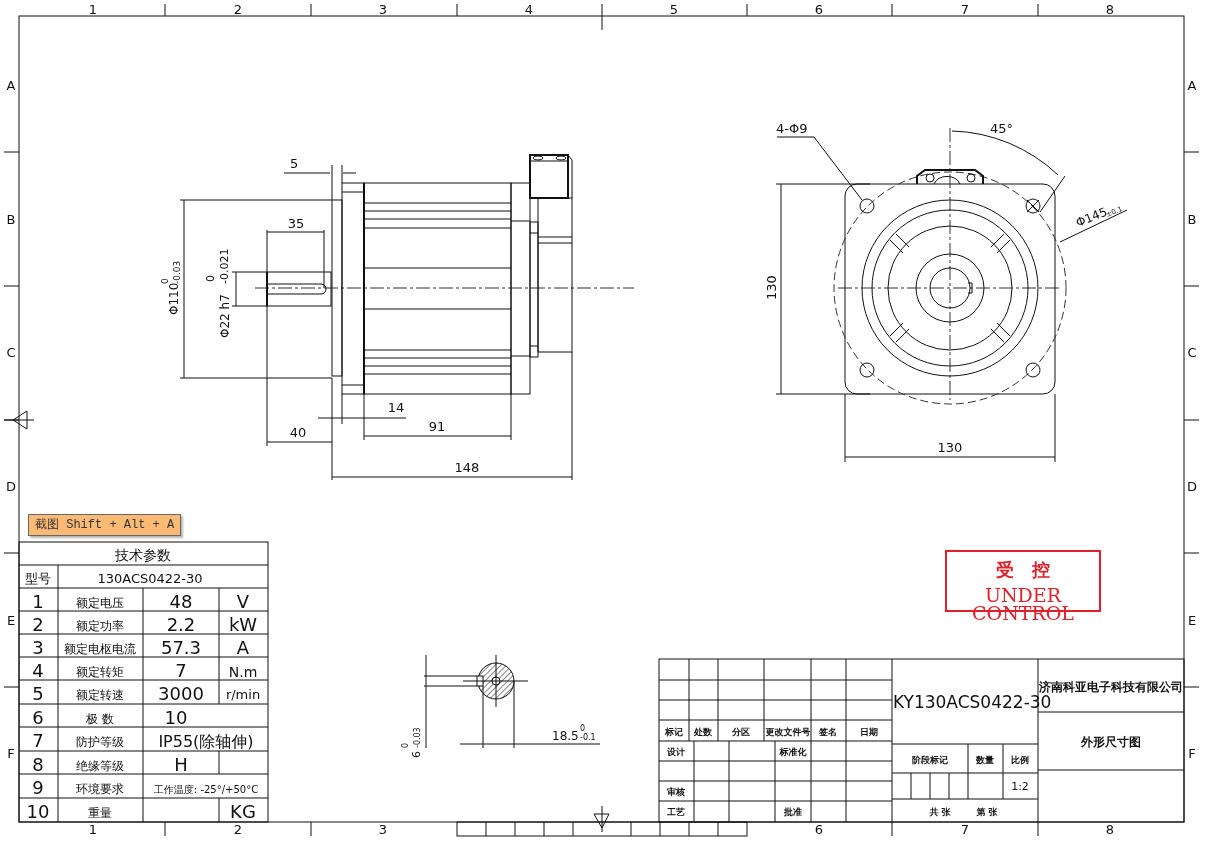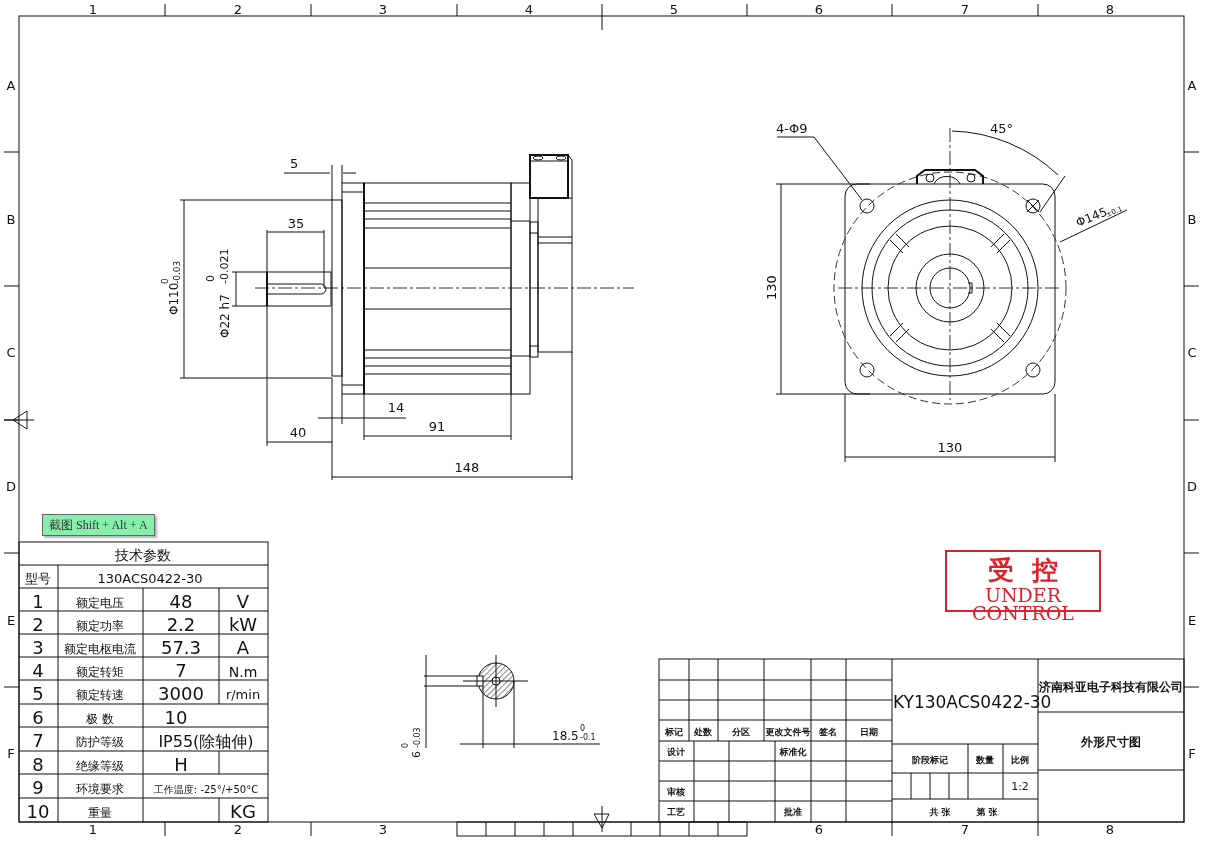--- a/index.html
+++ b/index.html
@@ -4,23 +4,23 @@
 <style>
   html,body{margin:0;padding:0;background:#fff;}
   body{width:1207px;height:849px;position:relative;overflow:hidden;font-family:"DejaVu Sans",sans-serif;}
   svg{position:absolute;left:0;top:0;}
   .t{font-family:"DejaVu Sans",sans-serif;fill:#111;}
   .tc{font-family:"DejaVu Sans",sans-serif;fill:#111;text-anchor:middle;}
   .ln{stroke:#111;stroke-width:1;fill:none;}
   .thk{stroke:#111;stroke-width:2;fill:none;}
   .dash{stroke:#333;stroke-width:1;fill:none;stroke-dasharray:14 3 3 3;}
   .hid{stroke:#333;stroke-width:1;fill:none;stroke-dasharray:8 4;}
-  .tooltip{position:absolute;left:42px;top:514px;height:20px;padding:0 6px;line-height:20px;font-size:12px;color:#333;border:1px solid #666;background:#86efac;box-shadow:2px 2px 2px rgba(0,0,0,.3);font-family:Liberation Serif, serif;}
+  .tooltip{position:absolute;left:28px;top:514px;height:20px;padding:0 6px;line-height:20px;font-size:12px;color:#333;border:1px solid #666;background:#fdba74;box-shadow:2px 2px 2px rgba(0,0,0,.3);font-family:Liberation Mono, monospace;}
   .stamp{position:absolute;left:945px;top:550px;width:156px;height:62px;border:2px solid #e0202a;box-sizing:border-box;color:#e0202a;text-align:center;font-family:"DejaVu Serif",serif;}
-  .stamp .cn{font-size:26px;letter-spacing:18px;line-height:32px;margin-top:2px;padding-left:18px;font-weight:bold;}
+  .stamp .cn{font-size:18px;letter-spacing:18px;line-height:32px;margin-top:2px;padding-left:18px;font-weight:bold;}
   .stamp .en{font-size:19px;line-height:18px;}
 </style>
 </head>
 <body>
 
 <svg width="1207" height="849" viewBox="0 0 1207 849">
 
   <rect x="19" y="16" width="1165" height="806" class="ln"></rect>
 
   <g>

